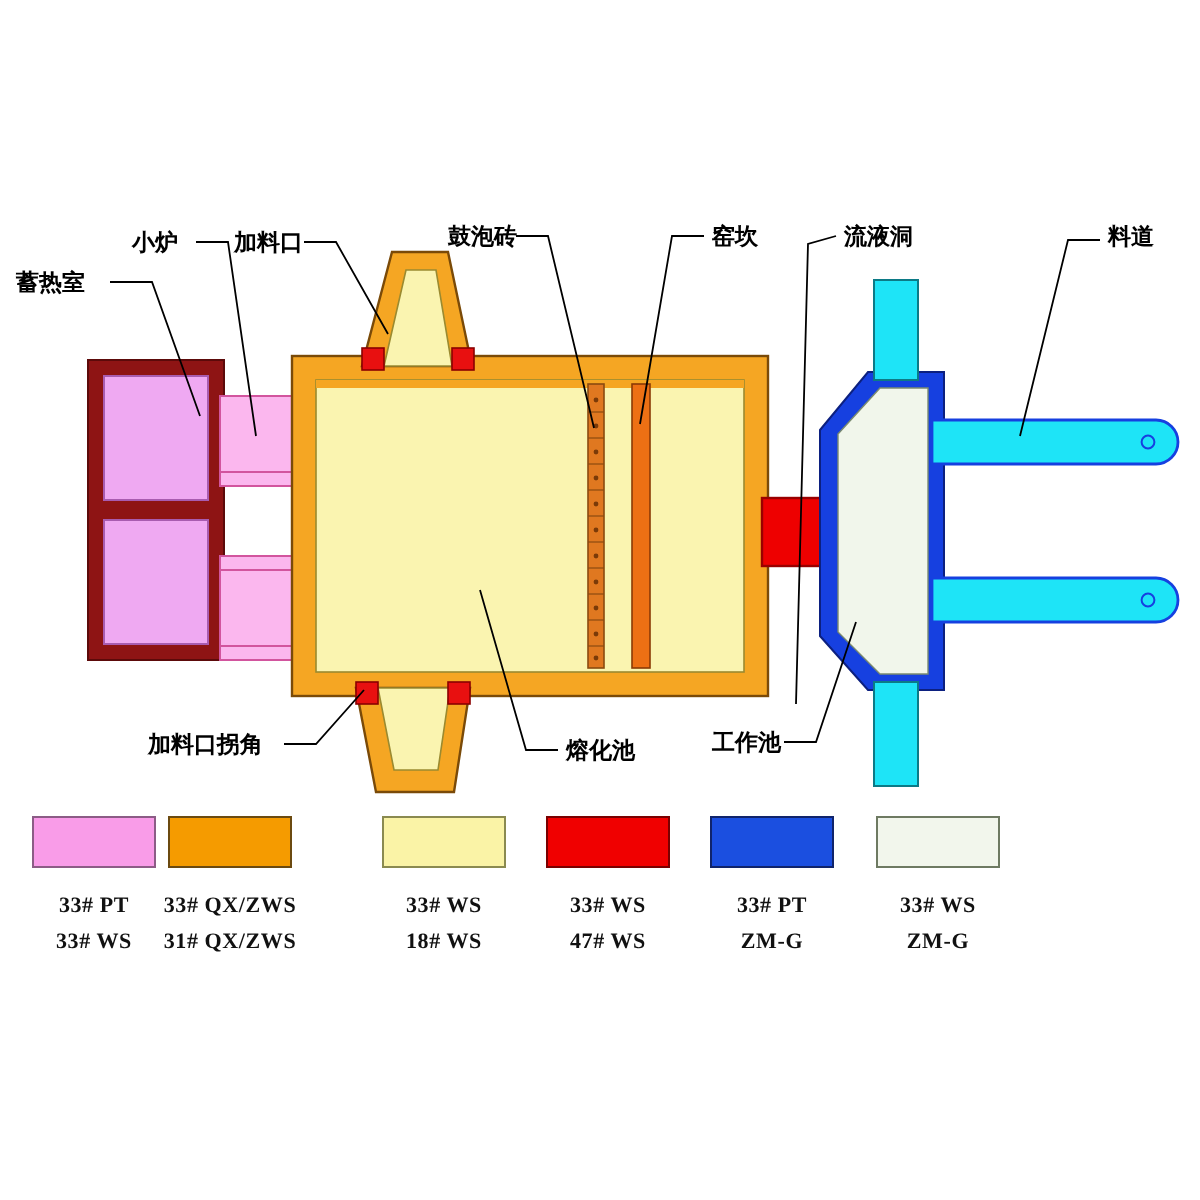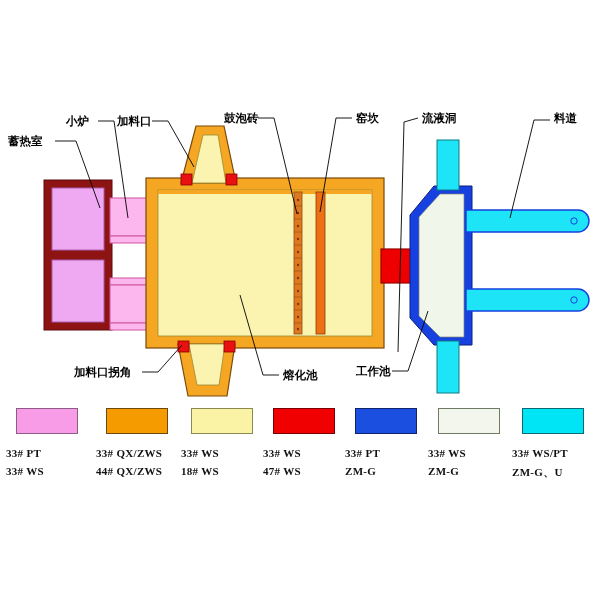--- a/index.html
+++ b/index.html
@@ -24,21 +24,21 @@
   
   #legend{
     position:absolute;
     left:0;top:408px;
     width:600px;height:95px;
   }
   .leg-col{
     position:absolute;
     top:0;
     width:82px;
-    text-align:left;
+    text-align:center;
   }
   .swatch{
     width:62px;height:26px;
     margin:0 auto;
     box-sizing:border-box;
   }
   .leg-line{
     font-family:"Liberation Serif", serif;
     font-size:11px;
     font-weight:bold;
@@ -178,24 +178,24 @@
   </svg>
 
   <div id="legend">
 
     <div class="leg-col" style="left:6px">
       <div class="swatch" style="background:#F99CE8;border:1.5px solid #8C5C86;"></div>
       <div class="leg-line leg-l1">33# PT</div>
       <div class="leg-line leg-l2">33# WS</div>
     </div>
 
-    <div class="leg-col" style="left:96px">
+    <div class="leg-col" style="left:74px">
       <div class="swatch" style="background:#F59B00;border:1.5px solid #6B4A10;"></div>
       <div class="leg-line leg-l1">33# QX/ZWS</div>
-      <div class="leg-line leg-l2">44# QX/ZWS</div>
+      <div class="leg-line leg-l2">31# QX/ZWS</div>
     </div>
 
     <div class="leg-col" style="left:181px">
       <div class="swatch" style="background:#FAF3A6;border:1.5px solid #8A8A50;"></div>
       <div class="leg-line leg-l1">33# WS</div>
       <div class="leg-line leg-l2">18# WS</div>
     </div>
 
     <div class="leg-col" style="left:263px">
       <div class="swatch" style="background:#F00000;border:1.5px solid #7A0000;"></div>
@@ -208,21 +208,16 @@
       <div class="leg-line leg-l1">33# PT</div>
       <div class="leg-line leg-l2">ZM-G</div>
     </div>
 
     <div class="leg-col" style="left:428px">
       <div class="swatch" style="background:#F2F6EC;border:1.5px solid #6E7A62;"></div>
       <div class="leg-line leg-l1">33# WS</div>
       <div class="leg-line leg-l2">ZM-G</div>
     </div>
 
-    <div class="leg-col" style="left:512px">
-      <div class="swatch" style="background:#00E5F5;border:1.5px solid #0A6A74;"></div>
-      <div class="leg-line leg-l1">33# WS/PT</div>
-      <div class="leg-line leg-l2">ZM-G、U</div>
-    </div>
 
   </div>
 
 </div>
 
 </body></html>

